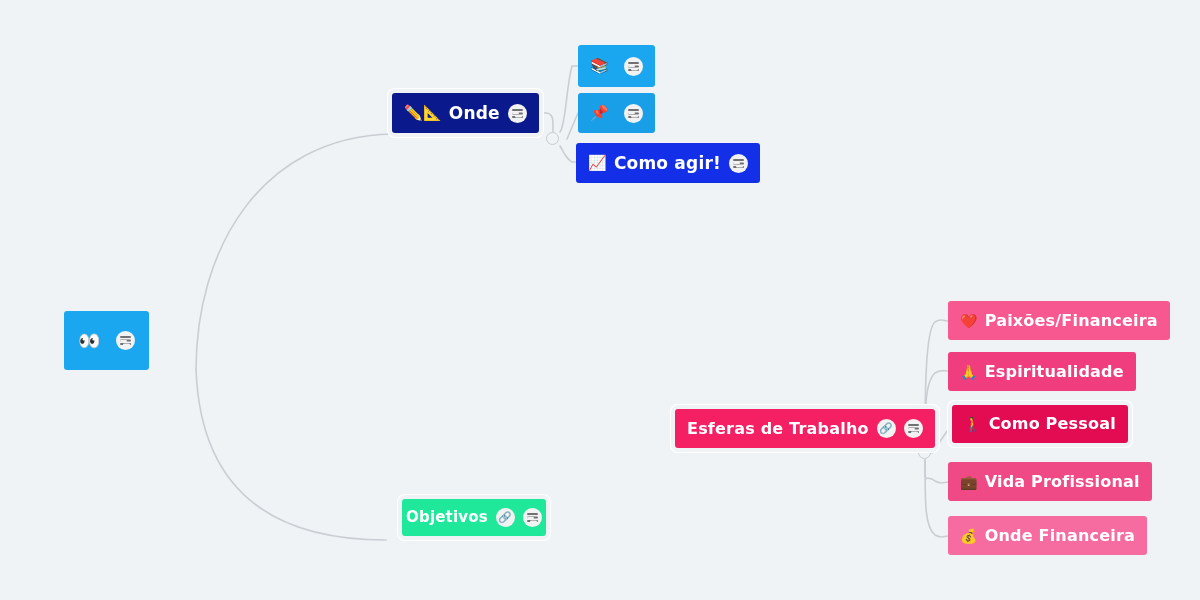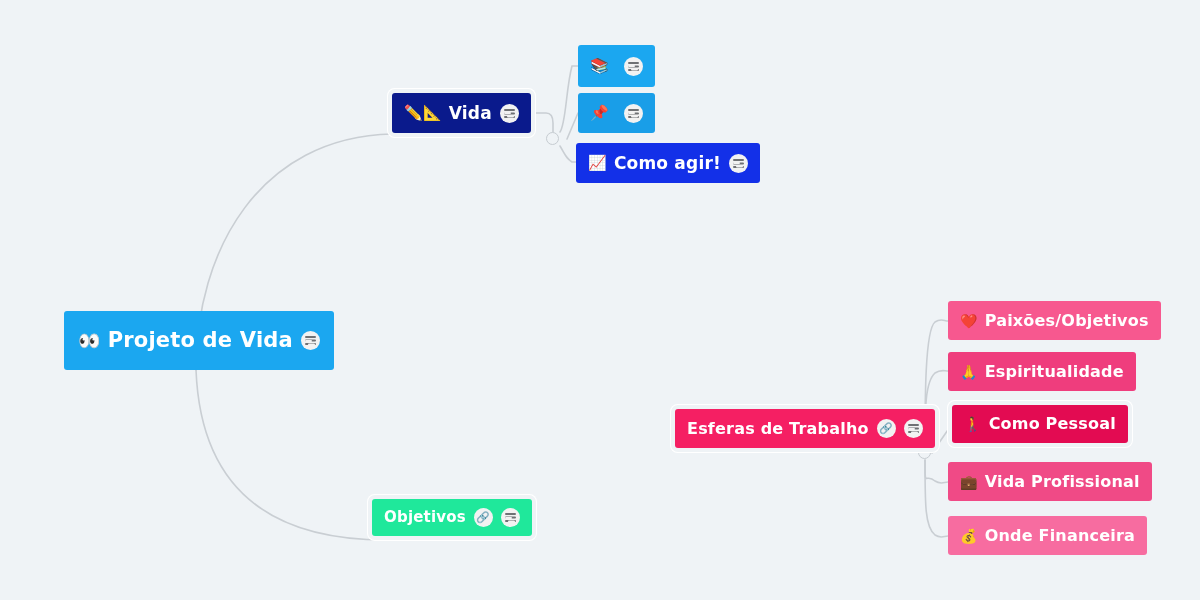--- a/index.html
+++ b/index.html
@@ -115,61 +115,60 @@
 
       <path d="M 925,460 C 925,505 925,527 935,535 C 941,539 944,536 948,536"></path>
     </g>
   </svg>
 
   <div class="junction" style="left:546px; top:132px;"></div>
   <div class="junction" style="left:918px; top:446px;"></div>
 
   <div class="node" style="left:64px; top:311px; height:59px; padding:0 14px; font-size:21px; background:#1ba7f0;">
     <span class="emoji" style="font-size:18px;">👀</span>
-    <span class="label">Projeto de Vida</span>
     <span class="badge note"></span>
   </div>
 
   <div class="node sel" style="left:392px; top:93px; height:40px; padding:0 12px; font-size:17px; background:#0a1a8c;">
     <span class="emoji" style="font-size:15px;">✏️📐</span>
-    <span class="label">Vida</span>
+    <span class="label">Onde</span>
     <span class="badge note"></span>
   </div>
 
   <div class="node" style="left:578px; top:45px; height:42px; padding:0 12px; font-size:17px; background:#1ba7f0;">
     <span class="emoji" style="font-size:15px;">📚</span>
     <span class="badge note"></span>
   </div>
 
   <div class="node" style="left:578px; top:93px; height:40px; padding:0 12px; font-size:17px; background:#199ee8;">
     <span class="emoji" style="font-size:15px;">📌</span>
     <span class="badge note"></span>
   </div>
 
   <div class="node" style="left:576px; top:143px; height:40px; padding:0 12px; font-size:17px; background:#1330e8;">
     <span class="emoji" style="font-size:15px;">📈</span>
     <span class="label">Como agir!</span>
     <span class="badge note"></span>
   </div>
 
-  <div class="node sel" style="left:372px; top:499px; height:37px; padding:0 12px; font-size:15px; background:#1fe89b;">
+  <div class="node sel" style="left:402px; top:499px; height:37px; padding:0 4px; font-size:15px; background:#1fe89b;">
     <span class="label">Objetivos</span>
     <span class="badge link">🔗</span>
     <span class="badge note"></span>
   </div>
 
   <div class="node sel" style="left:675px; top:409px; height:39px; padding:0 12px; font-size:16px; background:#f51f63;justify-content:flex-end;">
     <span class="label">Esferas de Trabalho</span>
     <span class="badge link">🔗</span>
     <span class="badge note"></span>
   </div>
 
   <div class="node" style="left:948px; top:301px; height:39px; padding:0 12px; font-size:16px; background:#f7588f;">
     <span class="emoji" style="font-size:14px;">❤️</span>
-    <span class="label">Paixões/Objetivos</span>
+    <span class="label">Paixões/Financeira</span>
   </div>
 
   <div class="node" style="left:948px; top:352px; height:39px; padding:0 12px; font-size:16px; background:#ef3d7d;">
     <span class="emoji" style="font-size:14px;">🙏</span>
     <span class="label">Espiritualidade</span>
   </div>
 
   <div class="node sel" style="left:952px; top:405px; height:38px; padding:0 12px; font-size:16px; background:#e30b52;">
     <span class="emoji" style="font-size:14px;">🚶</span>
     <span class="label">Como Pessoal</span>

